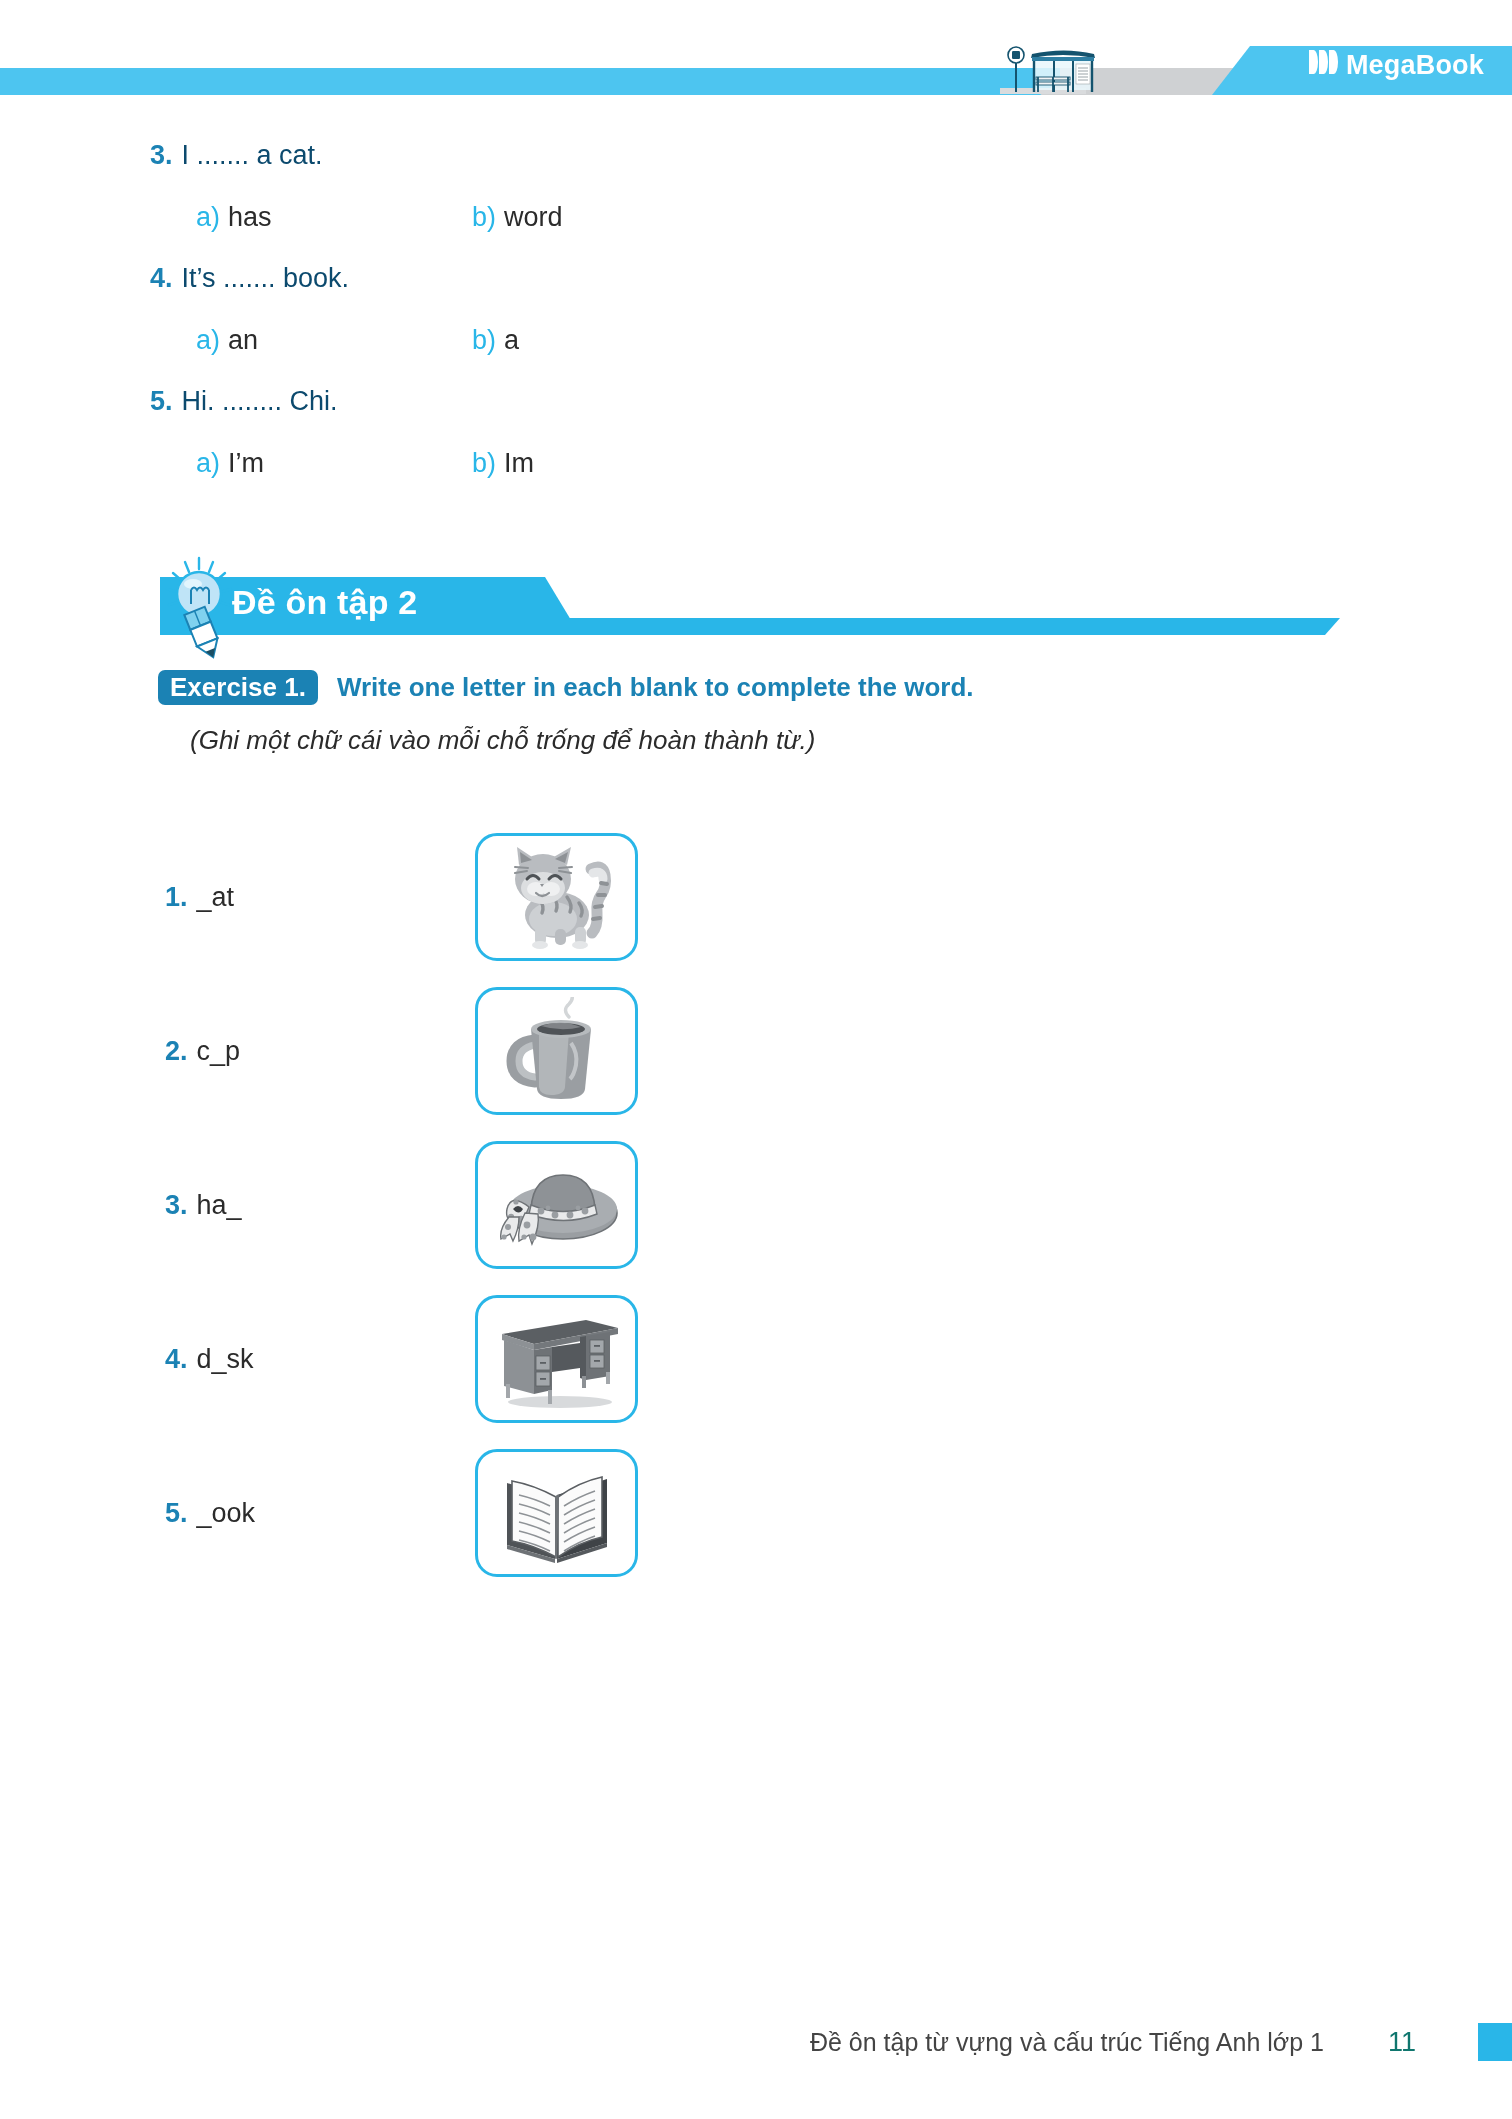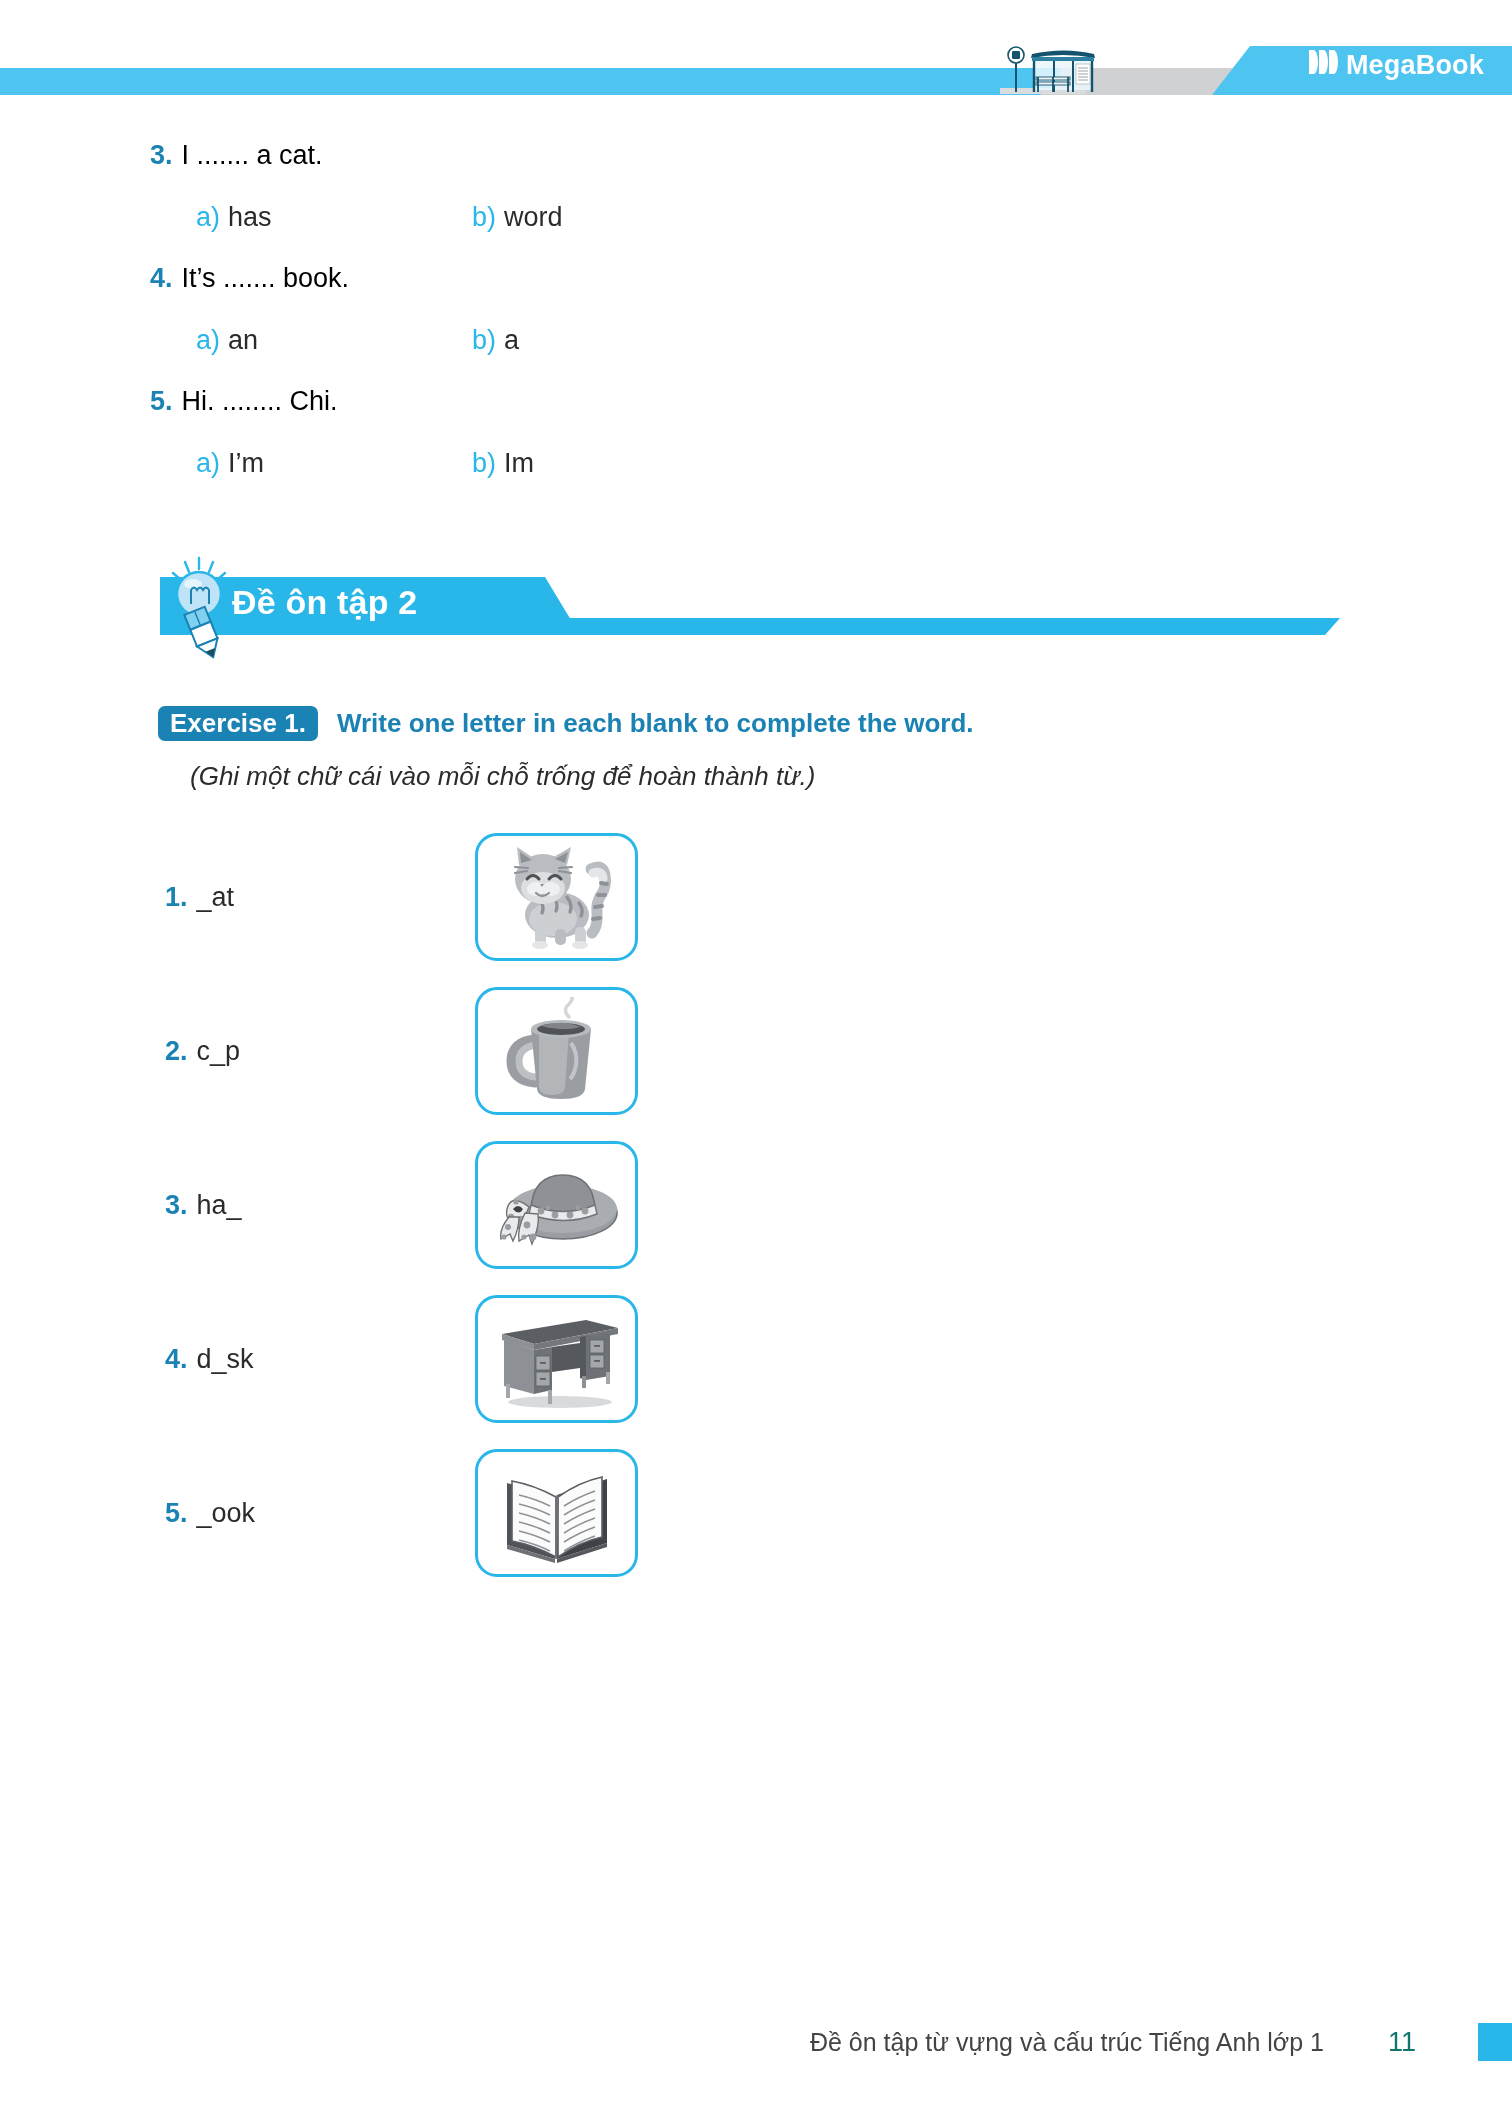--- a/index.html
+++ b/index.html
@@ -85,21 +85,21 @@
   .questions { position: absolute; left: 0; top: 140px; width: 1512px; }
   .q-row {
     display: flex;
     align-items: baseline;
     padding-left: 150px;
     height: 62px;
     font-size: 27px;
     color: #2b2b2b;
   }
   .q-num { color: #1B82B4; font-weight: bold; margin-right: 9px; }
-  .q-text { color: #000000; }
+  .q-text { color: #0c4a6e; }
   .opt-row {
     display: flex;
     padding-left: 196px;
     height: 61px;
     align-items: baseline;
     font-size: 27px;
   }
   .opt { display: flex; align-items: baseline; }
   .opt-a { width: 276px; }
   .opt-letter { color: #29B6E8; margin-right: 8px; }
@@ -130,21 +130,21 @@
     left: 232px;
     top: 23px;
     font-size: 34px;
     font-weight: bold;
     color: #fff;
     letter-spacing: .2px;
   }
   .bulb-icon { position: absolute; left: 155px; top: -8px; width: 92px; height: 108px; }
 
   
-  .exercise { position: absolute; left: 0; top: 700px; width: 1512px; }
+  .exercise { position: absolute; left: 0; top: 664px; width: 1512px; }
   .ex-line {
     display: flex;
     align-items: center;
     padding-left: 158px;
     height: 46px;
   }
   .ex-badge {
     background: #1B82B4;
     color: #fff;
     font-weight: bold;

